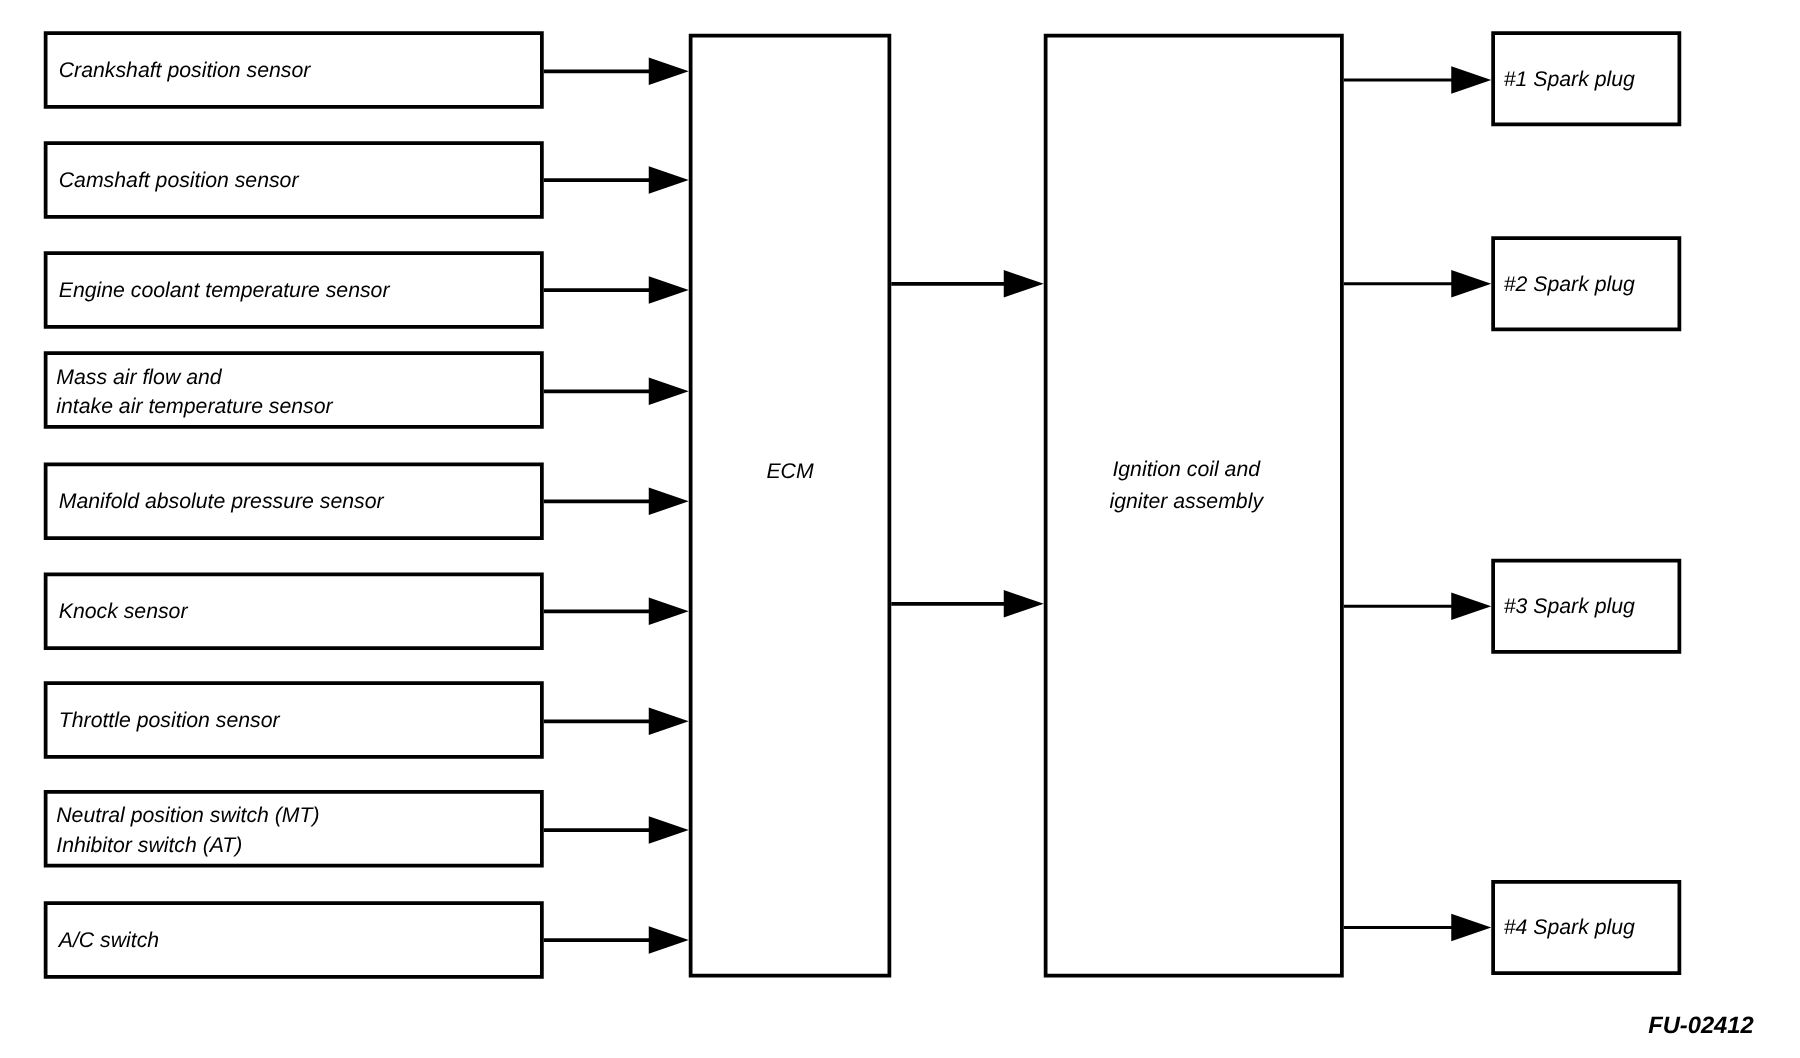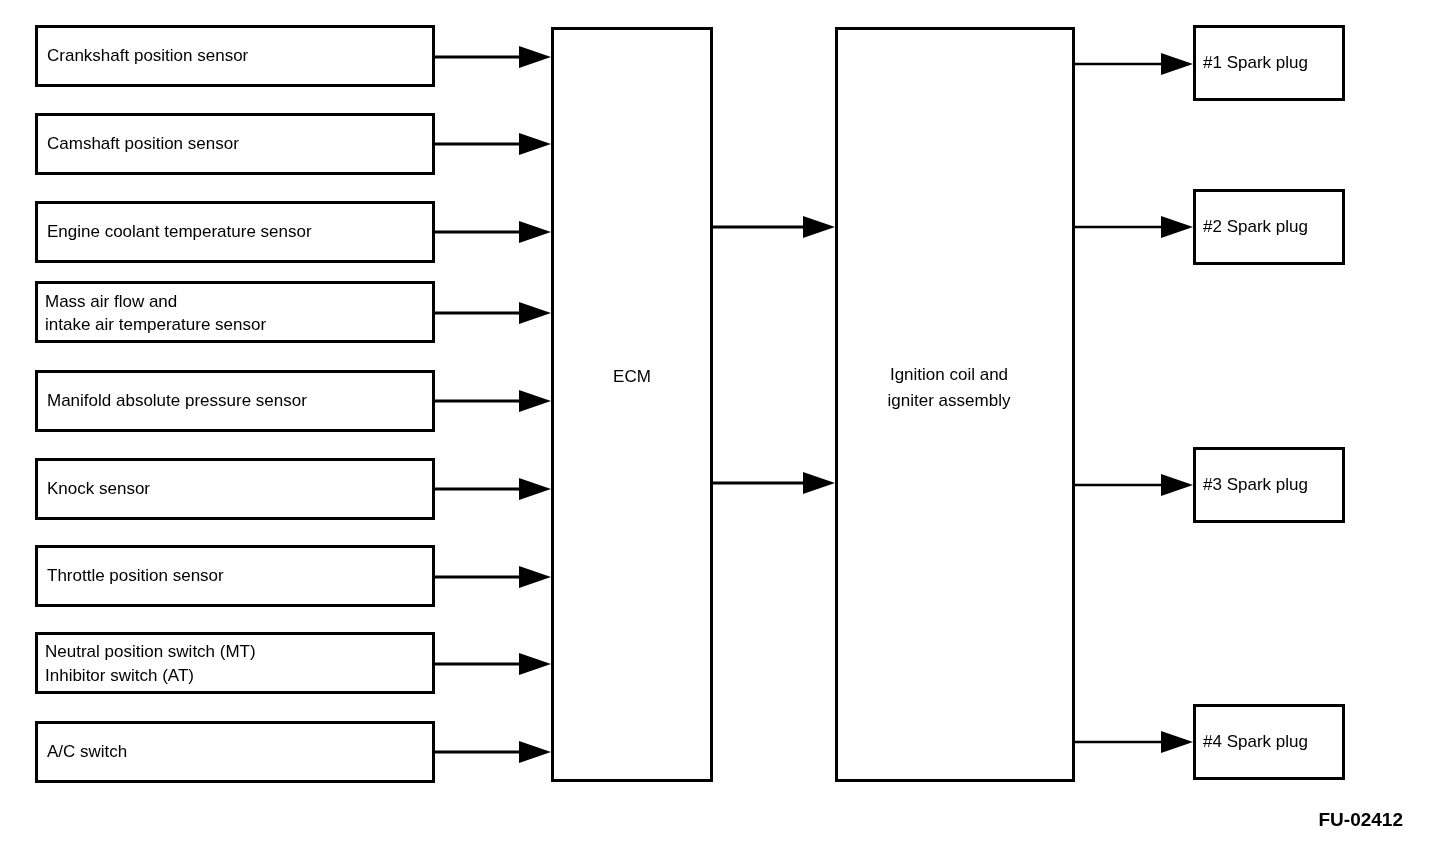--- a/index.html
+++ b/index.html
@@ -12,20 +12,21 @@
     height: 846px;
     font-family: "Liberation Sans", sans-serif;
     color: #000000;
     overflow: hidden;
   }
   #diagram-root {
     position: relative;
     width: 1440px;
     height: 846px;
     background: #ffffff;
+    font-style: italic;
   }
   svg.diagram-canvas {
     position: absolute;
     left: 0;
     top: 0;
     width: 1440px;
     height: 846px;
     display: block;
   }
   .node-box {

